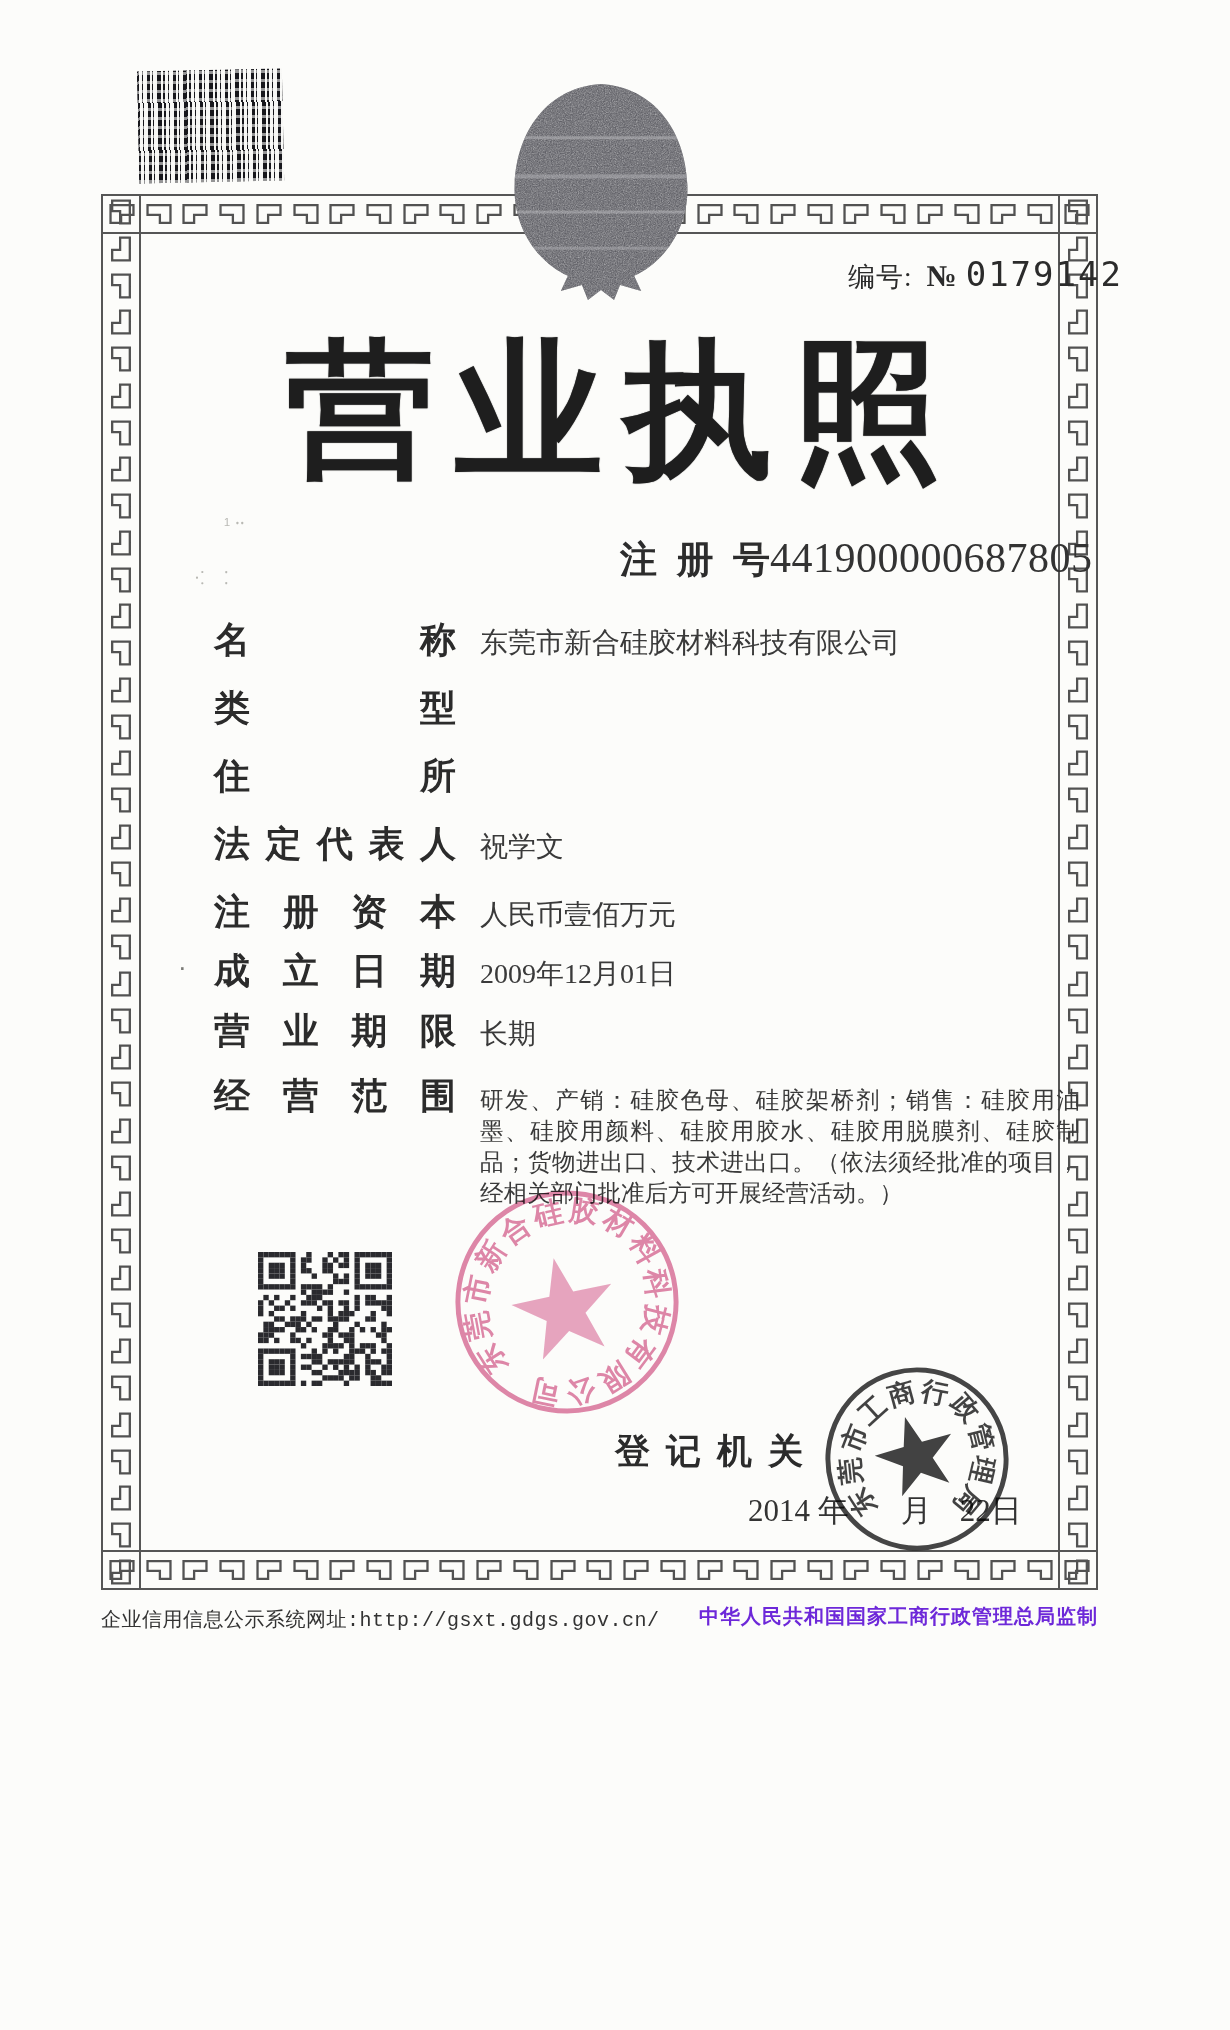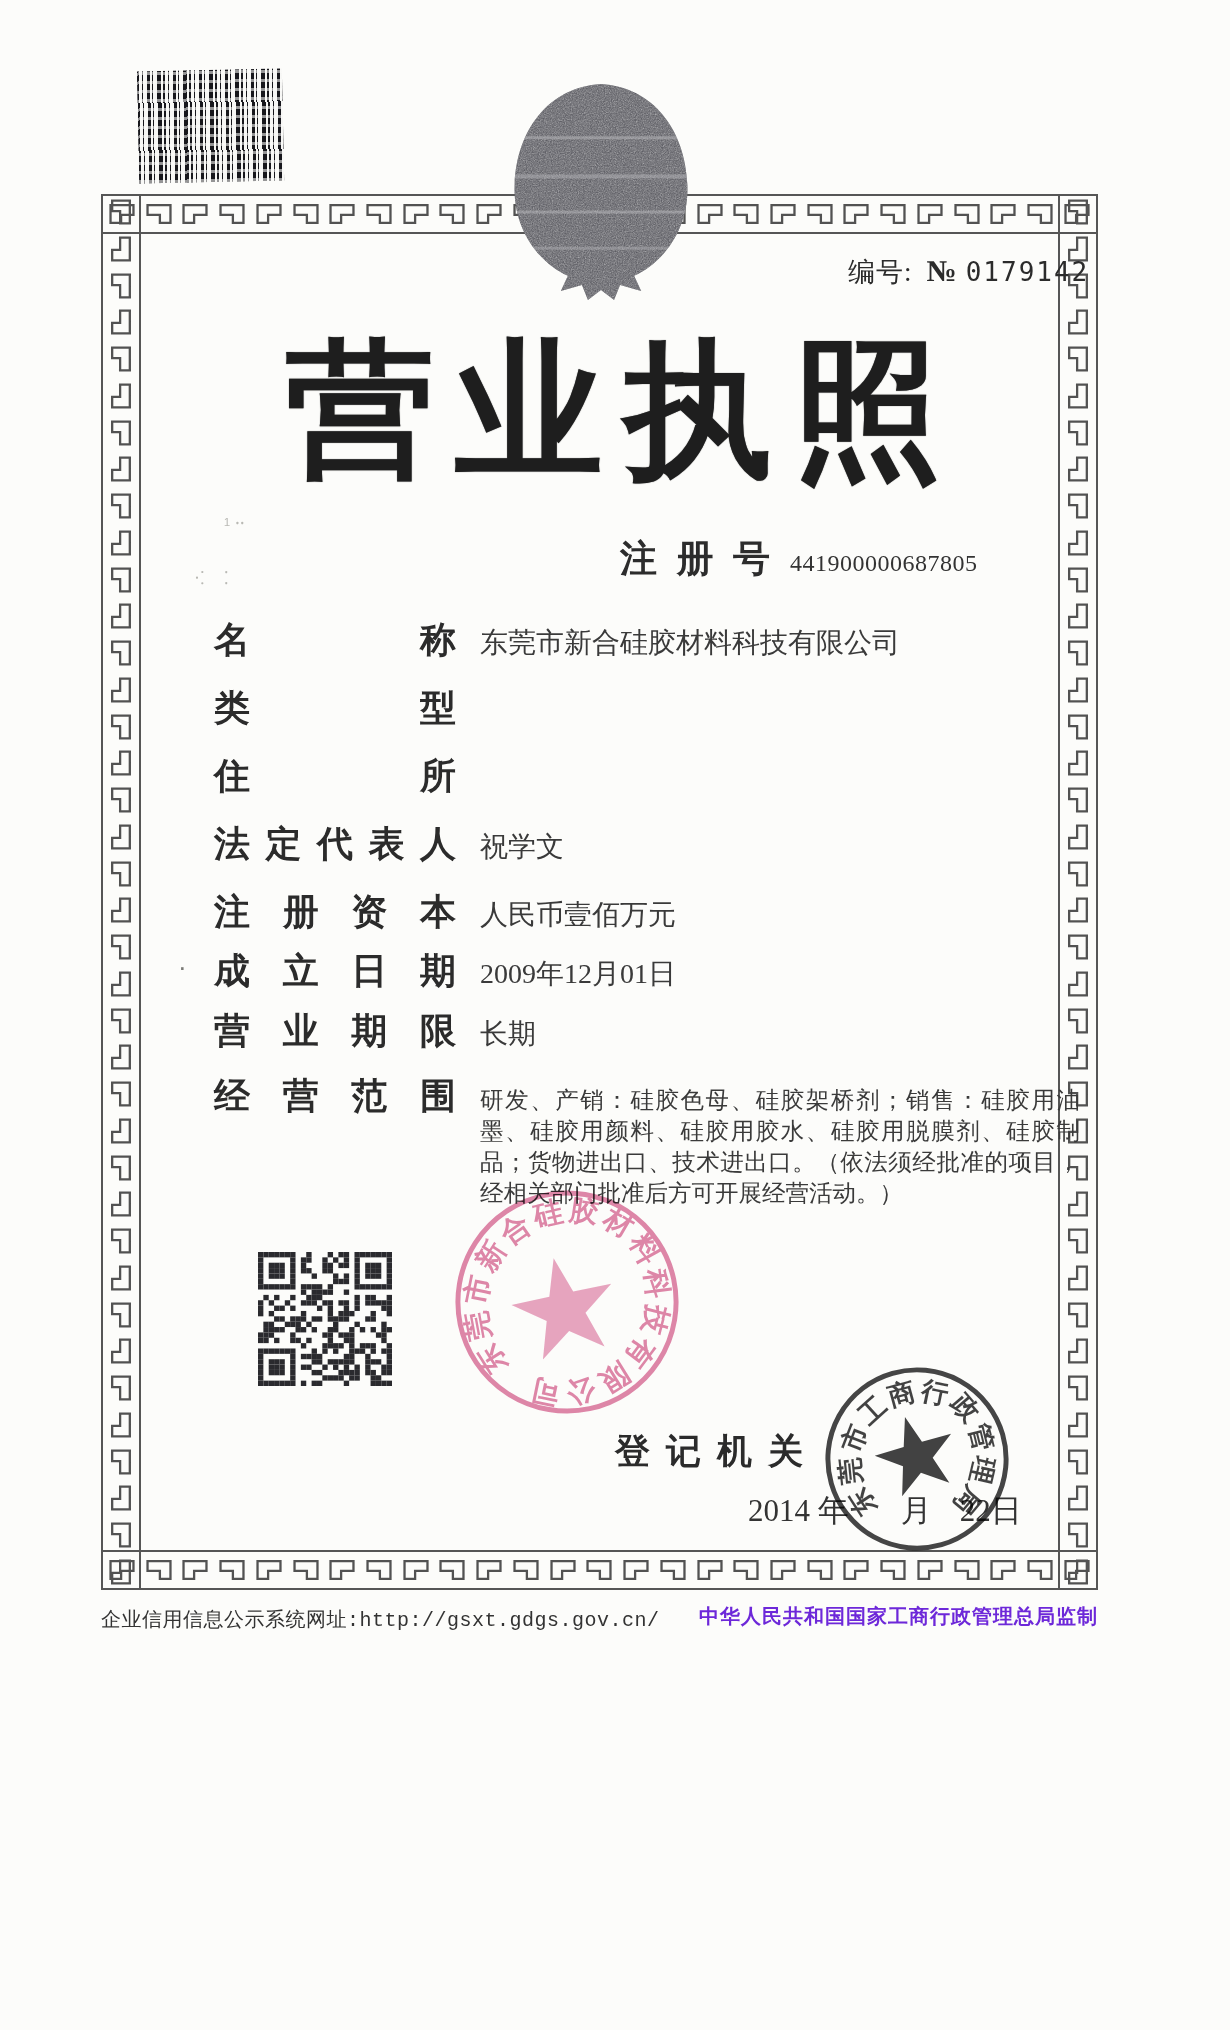--- a/index.html
+++ b/index.html
@@ -38,34 +38,34 @@
         #17171c 20px 24px, #f7f7f5 24px 26px);
   }
   .emblem{position:absolute;left:498px;top:78px;width:206px;height:236px;}
 
   .serial{
     position:absolute;left:848px;top:254px;width:260px;
     font-size:27px;color:#2b2b2b;letter-spacing:1px;
     font-family:"Liberation Serif",serif;white-space:nowrap;
   }
   .serial .no-sign{font-weight:bold;font-size:30px;padding:0 8px 0 14px;}
-  .serial .num{font-family:"DejaVu Sans Mono",monospace;font-size:26px;letter-spacing:2px;}
+  .serial .num{font-family:"DejaVu Sans Mono",monospace;font-size:34px;letter-spacing:2px;}
 
   
   .title{
     position:absolute;left:286px;top:336px;width:655px;height:165px;
     font-size:148px;font-weight:900;color:#1e1e1e;line-height:1;
     text-shadow:0 0 1px #444;
   }
   [data-spread]{display:flex;justify-content:space-between;}
 
   
   .regno{position:absolute;left:620px;top:534px;display:flex;align-items:baseline;}
   .regno .lbl{width:150px;font-size:37px;font-weight:700;color:#2c2c2c;}
-  .regno .val{margin-left:20px;font-size:24px;color:#333;
+  .regno .val{font-size:42px;color:#333;
     font-family:"Liberation Serif",serif;letter-spacing:0.5px;}
 
   
   .fields{position:absolute;left:214px;top:620px;width:880px;}
   .frow{position:absolute;left:0;display:flex;align-items:flex-start;width:880px;}
   .frow .flabel{width:242px;flex:none;font-size:36px;font-weight:700;color:#2b2b2b;line-height:1.1;}
   .frow .fvalue{margin-left:24px;padding-top:7px;font-size:28px;color:#3a3a3a;
     font-family:"Liberation Serif",serif;line-height:1.15;white-space:nowrap;}
   .frow .fvalue.wrap{white-space:normal;width:600px;font-size:23.5px;line-height:31px;
     text-align:justify;padding-top:9px;font-family:Liberation Serif, serif;}

